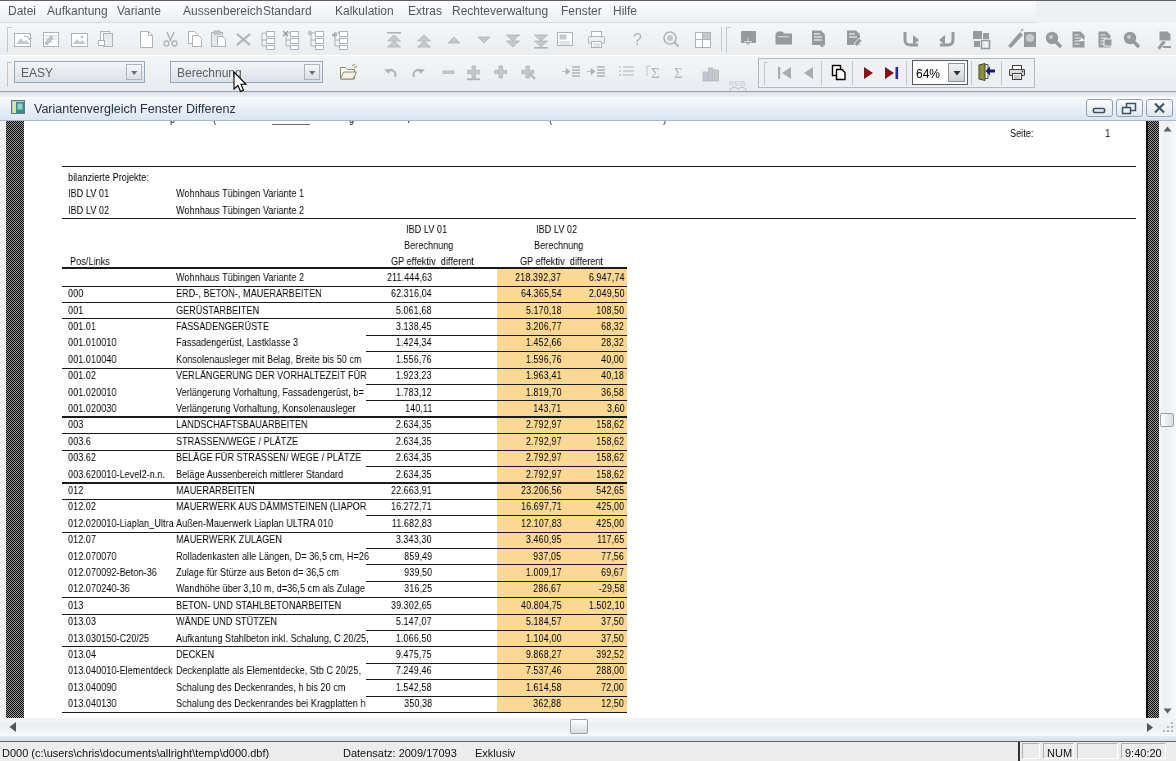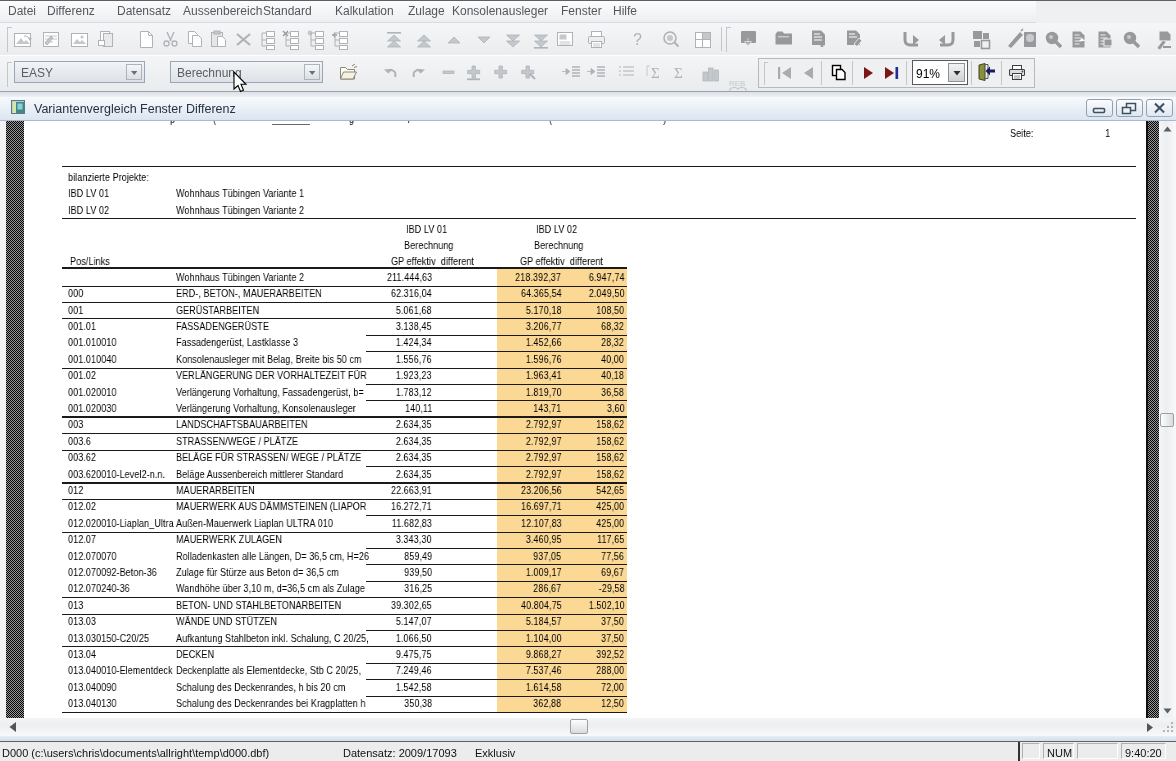--- a/index.html
+++ b/index.html
@@ -13,27 +13,27 @@
 .icon{position:absolute}
 svg{display:block}
 span{will-change:transform}
 svg text{will-change:transform}
 </style></head>
 <body>
 <div class="abs" style="left:0;top:0;width:1176px;height:1px;background:#5d6166;z-index:50"></div>
 
 <div class="abs" style="left:0;top:0;width:1036px;height:23px;background:linear-gradient(#fdfdfe,#eceef1);border-bottom:1px solid #d8dbdf;box-sizing:border-box">
 <span class="mi" style="left:8px">Datei</span>
-<span class="mi" style="left:47px">Differenz</span>
-<span class="mi" style="left:117px">Datensatz</span>
+<span class="mi" style="left:47px">Aufkantung</span>
+<span class="mi" style="left:117px">Variante</span>
 <span class="mi" style="left:183px">Aussenbereich</span>
 <span class="mi" style="left:263px">Standard</span>
 <span class="mi" style="left:335px">Kalkulation</span>
-<span class="mi" style="left:408px">Zulage</span>
-<span class="mi" style="left:452px">Konsolenausleger</span>
+<span class="mi" style="left:408px">Extras</span>
+<span class="mi" style="left:452px">Rechteverwaltung</span>
 <span class="mi" style="left:561px">Fenster</span>
 <span class="mi" style="left:613px">Hilfe</span>
 </div>
 
 <div class="abs" style="left:0;top:23px;width:1176px;height:32px;background:linear-gradient(#f5f6f7,#eaecee)">
 <div class="abs" style="left:7px;top:4px;width:4px;height:24px;border-left:1px solid #c3c7cb;border-top:1px solid #c3c7cb"></div>
 <div class="icon" style="left:12px;top:6px">
       <svg width="21" height="21" viewBox="0 0 21 21">
         <rect x="2.5" y="4.5" width="16" height="13" fill="#fff" stroke="#aeb3b8"></rect>
         <path d="M4 15l5-6 3 4 2-2 4 4z" fill="#c3c8cc"></path>
@@ -429,21 +429,21 @@
       </svg>
     </div>
 <div class="icon" style="left:884px;top:9px">
       <svg width="16" height="16" viewBox="0 0 16 16">
         <path d="M1 2l9 6-9 6z" fill="#7d1517"></path>
         <rect x="11.5" y="2" width="2.6" height="12" fill="#1f2f8f"></rect>
       </svg>
     </div>
 <div class="abs" style="left:906px;top:5px;width:1px;height:24px;background:#c3c7cb"></div>
 <div class="abs" style="left:912px;top:4px;width:56px;height:25px;background:#fff;border:1px solid #565a5e;box-sizing:border-box">
-      <span style="position:absolute;left:3px;top:6px;font-size:12px;color:#000">91%</span>
+      <span style="position:absolute;left:3px;top:6px;font-size:12px;color:#000">64%</span>
       <div style="position:absolute;right:2px;top:2px;width:17px;height:19px;background:linear-gradient(#f2f3f4,#cfd2d5);border:1px solid #8e9296;box-sizing:border-box">
         <svg width="15" height="15" style="margin-top:5px;margin-left:3px">
           <path d="M1.5 2l3.5 4.5L8.5 2z" fill="#2a2c2e"></path>
         </svg>
       </div>
     </div>
 <div class="abs" style="left:971px;top:5px;width:1px;height:24px;background:#c3c7cb"></div>
 <div class="icon" style="left:976px;top:6px">
       <svg width="20" height="22" viewBox="0 0 20 22">
         <path d="M3 3l6-1.5v17L3 17z" fill="#8a8f3d" stroke="#44471f"></path>

